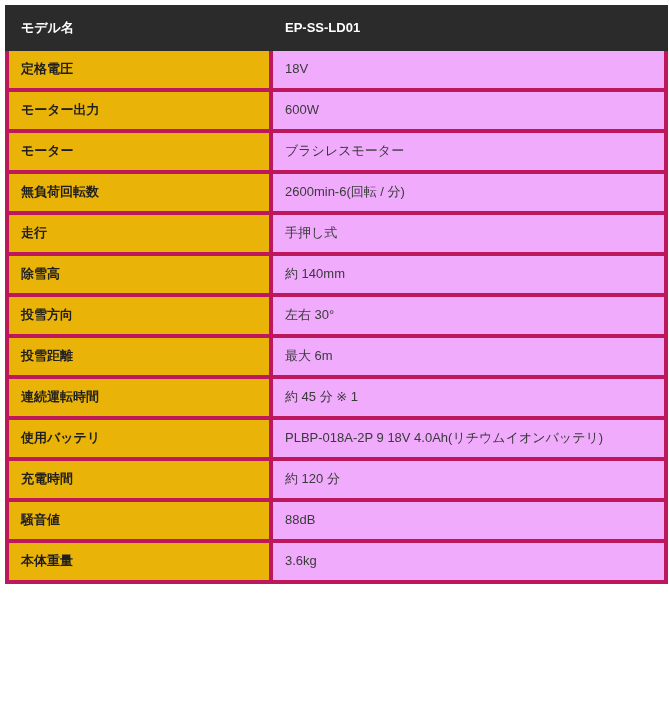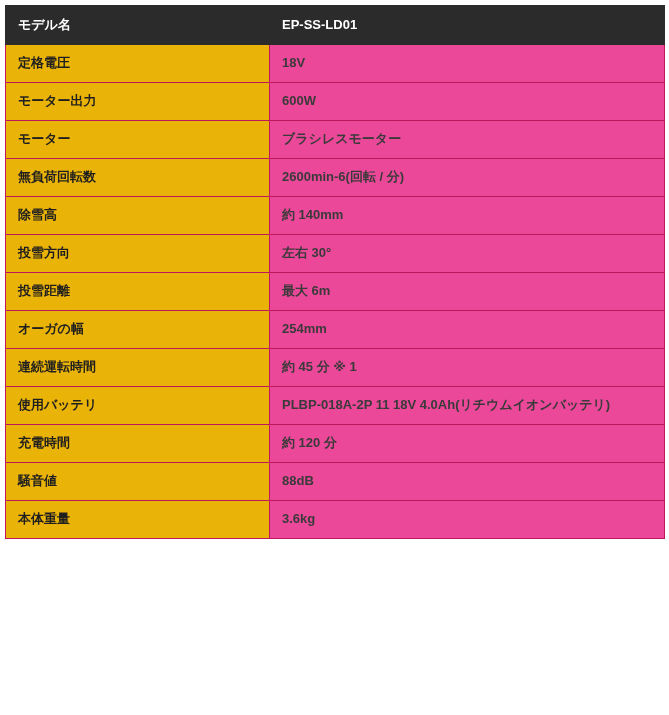--- a/index.html
+++ b/index.html
@@ -24,21 +24,21 @@
     border-collapse: collapse;
     width: 659px;
     table-layout: fixed;
     border: 1px solid #d9d9d9;
   }
   table.spec-table col.col-label { width: 264px; }
   table.spec-table col.col-value { width: 395px; }
 
   table.spec-table th,
   table.spec-table td {
-    border: 1px solid #be185d;
+    border: 4px solid #be185d;
     padding: 0 12px;
     height: 37px;
     vertical-align: middle;
     font-size: 13px;
     line-height: 1.4;
     text-align: left;
   }
   
   tr.header-row th.header-label,
   tr.header-row td.header-value {
@@ -48,23 +48,23 @@
     border-color: #2b2b2b;
     height: 38px;
   }
   
   td.label-cell {
     font-weight: bold;
     color: #1f1f1f;
     background: #eab308;
   }
   td.value-cell {
-    font-weight: bold;
+    font-weight: normal;
     color: #3a3a3a;
-    background: #ec4899;
+    background: #f0abfc;
   }
 </style>
 </head>
 <body>
 
 <div class="spec-wrap">
   <table class="spec-table">
     <colgroup>
       <col class="col-label">
       <col class="col-value">
@@ -86,42 +86,42 @@
       </tr>
       <tr>
         <td class="label-cell">モーター</td>
         <td class="value-cell">ブラシレスモーター</td>
       </tr>
       <tr>
         <td class="label-cell">無負荷回転数</td>
         <td class="value-cell">2600min-6(回転 / 分)</td>
       </tr>
       <tr>
+        <td class="label-cell">走行</td>
+        <td class="value-cell">手押し式</td>
+      </tr>
+      <tr>
         <td class="label-cell">除雪高</td>
         <td class="value-cell">約 140mm</td>
       </tr>
       <tr>
         <td class="label-cell">投雪方向</td>
         <td class="value-cell">左右 30°</td>
       </tr>
       <tr>
         <td class="label-cell">投雪距離</td>
         <td class="value-cell">最大 6m</td>
       </tr>
       <tr>
-        <td class="label-cell">オーガの幅</td>
-        <td class="value-cell">254mm</td>
-      </tr>
-      <tr>
         <td class="label-cell">連続運転時間</td>
         <td class="value-cell">約 45 分 ※ 1</td>
       </tr>
       <tr>
         <td class="label-cell">使用バッテリ</td>
-        <td class="value-cell">PLBP-018A-2P 11 18V 4.0Ah(リチウムイオンバッテリ)</td>
+        <td class="value-cell">PLBP-018A-2P 9 18V 4.0Ah(リチウムイオンバッテリ)</td>
       </tr>
       <tr>
         <td class="label-cell">充電時間</td>
         <td class="value-cell">約 120 分</td>
       </tr>
       <tr>
         <td class="label-cell">騒音値</td>
         <td class="value-cell">88dB</td>
       </tr>
       <tr>

